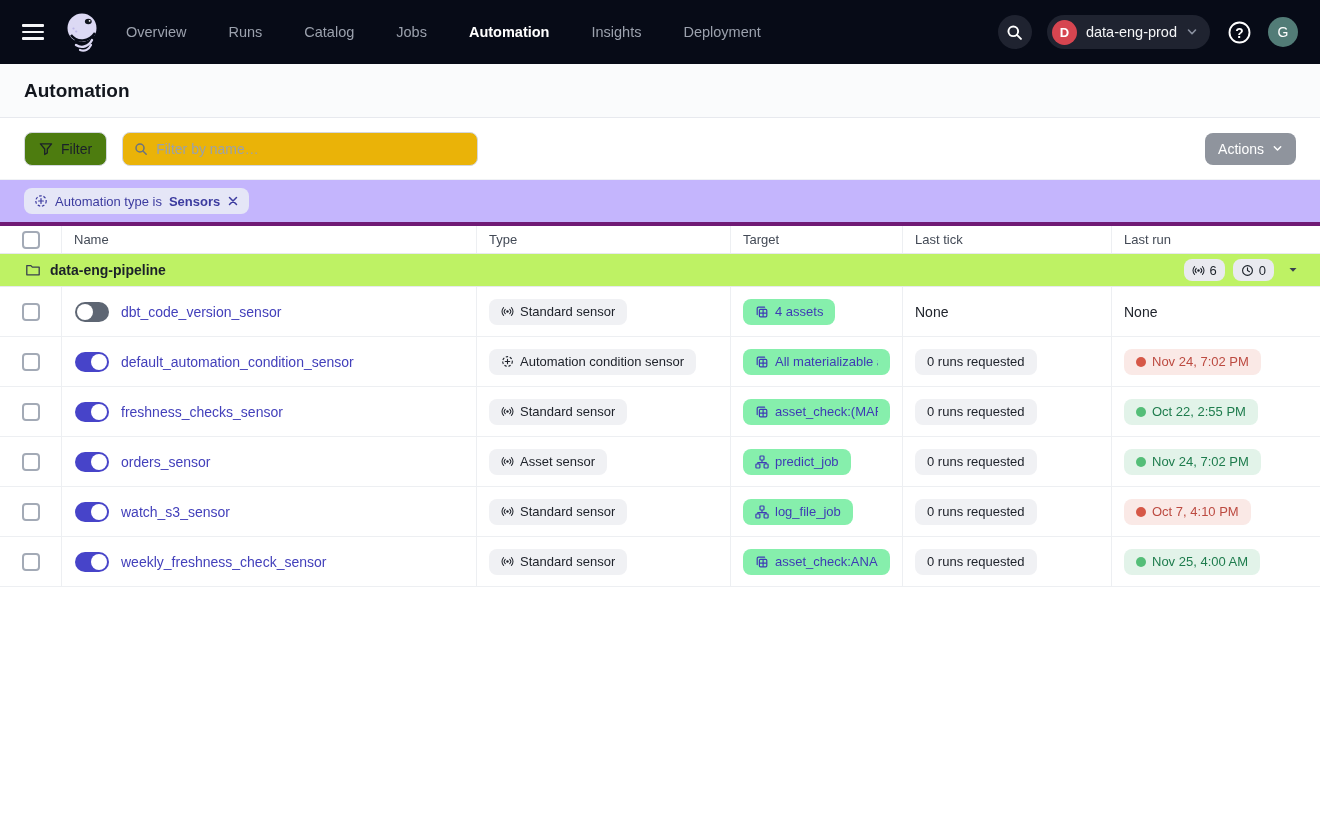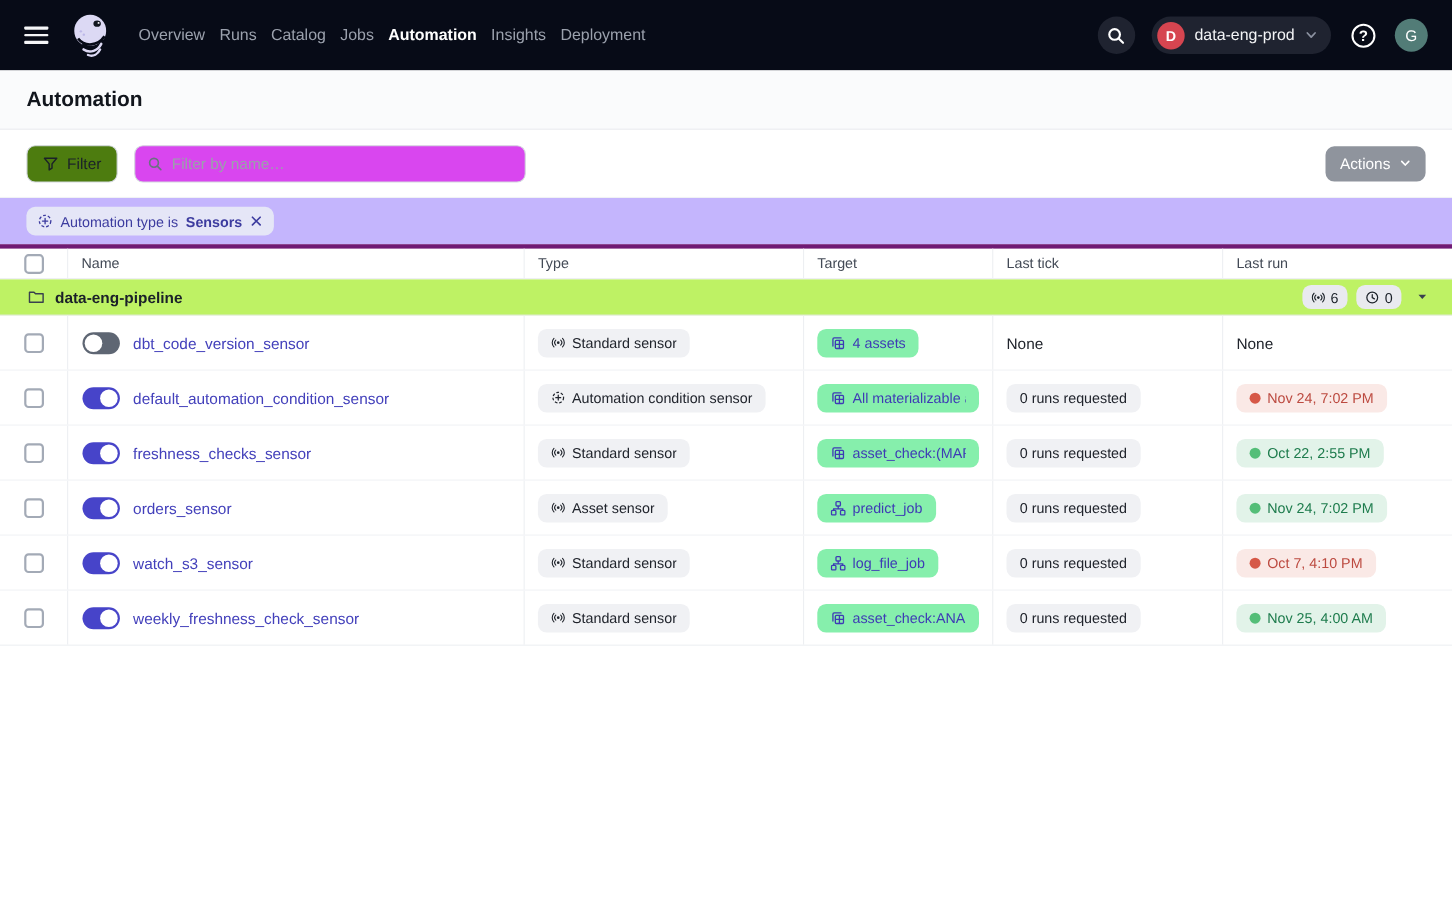--- a/index.html
+++ b/index.html
@@ -12,21 +12,21 @@
   .icon svg { display:block; }
 
   
   .topnav {
     height:64px; background:#070b17; display:flex; align-items:center;
     padding:0 22px 0 22px;
   }
   .hamburger { width:22px; display:flex; flex-direction:column; gap:4px; cursor:pointer; margin-right:18px; }
   .hamburger span { height:2.5px; background:#f5f6f8; border-radius:1px; }
   .logo { width:40px; height:44px; margin-right:24px; }
-  .nav-items { display:flex; align-items:center; gap:13px; }
+  .nav-items { display:flex; align-items:center; gap:42px; }
   .nav-item { font-size:14.5px; color:#9ba1ad; cursor:pointer; text-decoration:none; }
   .nav-item.active { color:#ffffff; font-weight:700; }
   .nav-right { margin-left:auto; display:flex; align-items:center; gap:15px; }
   .nav-search-btn { width:34px; height:34px; border-radius:50%; background:#1f2330;
     display:flex; align-items:center; justify-content:center; color:#ffffff; cursor:pointer; }
   .workspace-pill { height:34px; display:flex; align-items:center; gap:9px;
     background:#1f2330; border-radius:17px; padding:0 12px 0 5px; cursor:pointer; }
   .ws-avatar { width:25px; height:25px; border-radius:50%; background:#d64550; color:#fff;
     font-size:13px; font-weight:700; display:flex; align-items:center; justify-content:center; }
   .ws-label { color:#f3f4f6; font-size:14.5px; }
@@ -40,21 +40,21 @@
     display:flex; align-items:center; padding:0 24px; }
   .page-title { font-size:19px; font-weight:700; color:#12161d; }
 
   
   .toolbar { height:62px; display:flex; align-items:center; gap:15px; padding:0 24px;
     border-bottom:1px solid #f0f2f5; background:#fff; }
   .filter-btn { height:34px; display:inline-flex; align-items:center; gap:8px;
     border:1px solid #d3d7de; border-radius:8px; background:#4d7c0f; padding:0 14px;
     font-size:14px; color:#1b2129; cursor:pointer; }
   .search-box { height:34px; width:356px; display:flex; align-items:center; gap:8px;
-    border:1px solid #d3d7de; border-radius:8px; padding:0 11px; background:#d946ef; color:#6a7280; }
+    border:1px solid #d3d7de; border-radius:8px; padding:0 11px; background:#eab308; color:#6a7280; }
   .search-box input { border:none; outline:none; flex:1; font-size:14px;
     font-family:inherit; color:#1b2129; background:transparent; }
   .search-box input::placeholder { color:#9aa1ab; }
   .actions-btn { margin-left:auto; height:32px; display:inline-flex; align-items:center; gap:8px;
     background:#8f949d; color:#fff; border:none; border-radius:8px; padding:0 13px;
     font-size:14px; font-family:inherit; cursor:pointer; }
 
   
   .chip-row { height:42px; display:flex; align-items:center; padding:0 24px; background:#c4b5fd; }
   .chip { height:26px; display:inline-flex; align-items:center; gap:7px;

